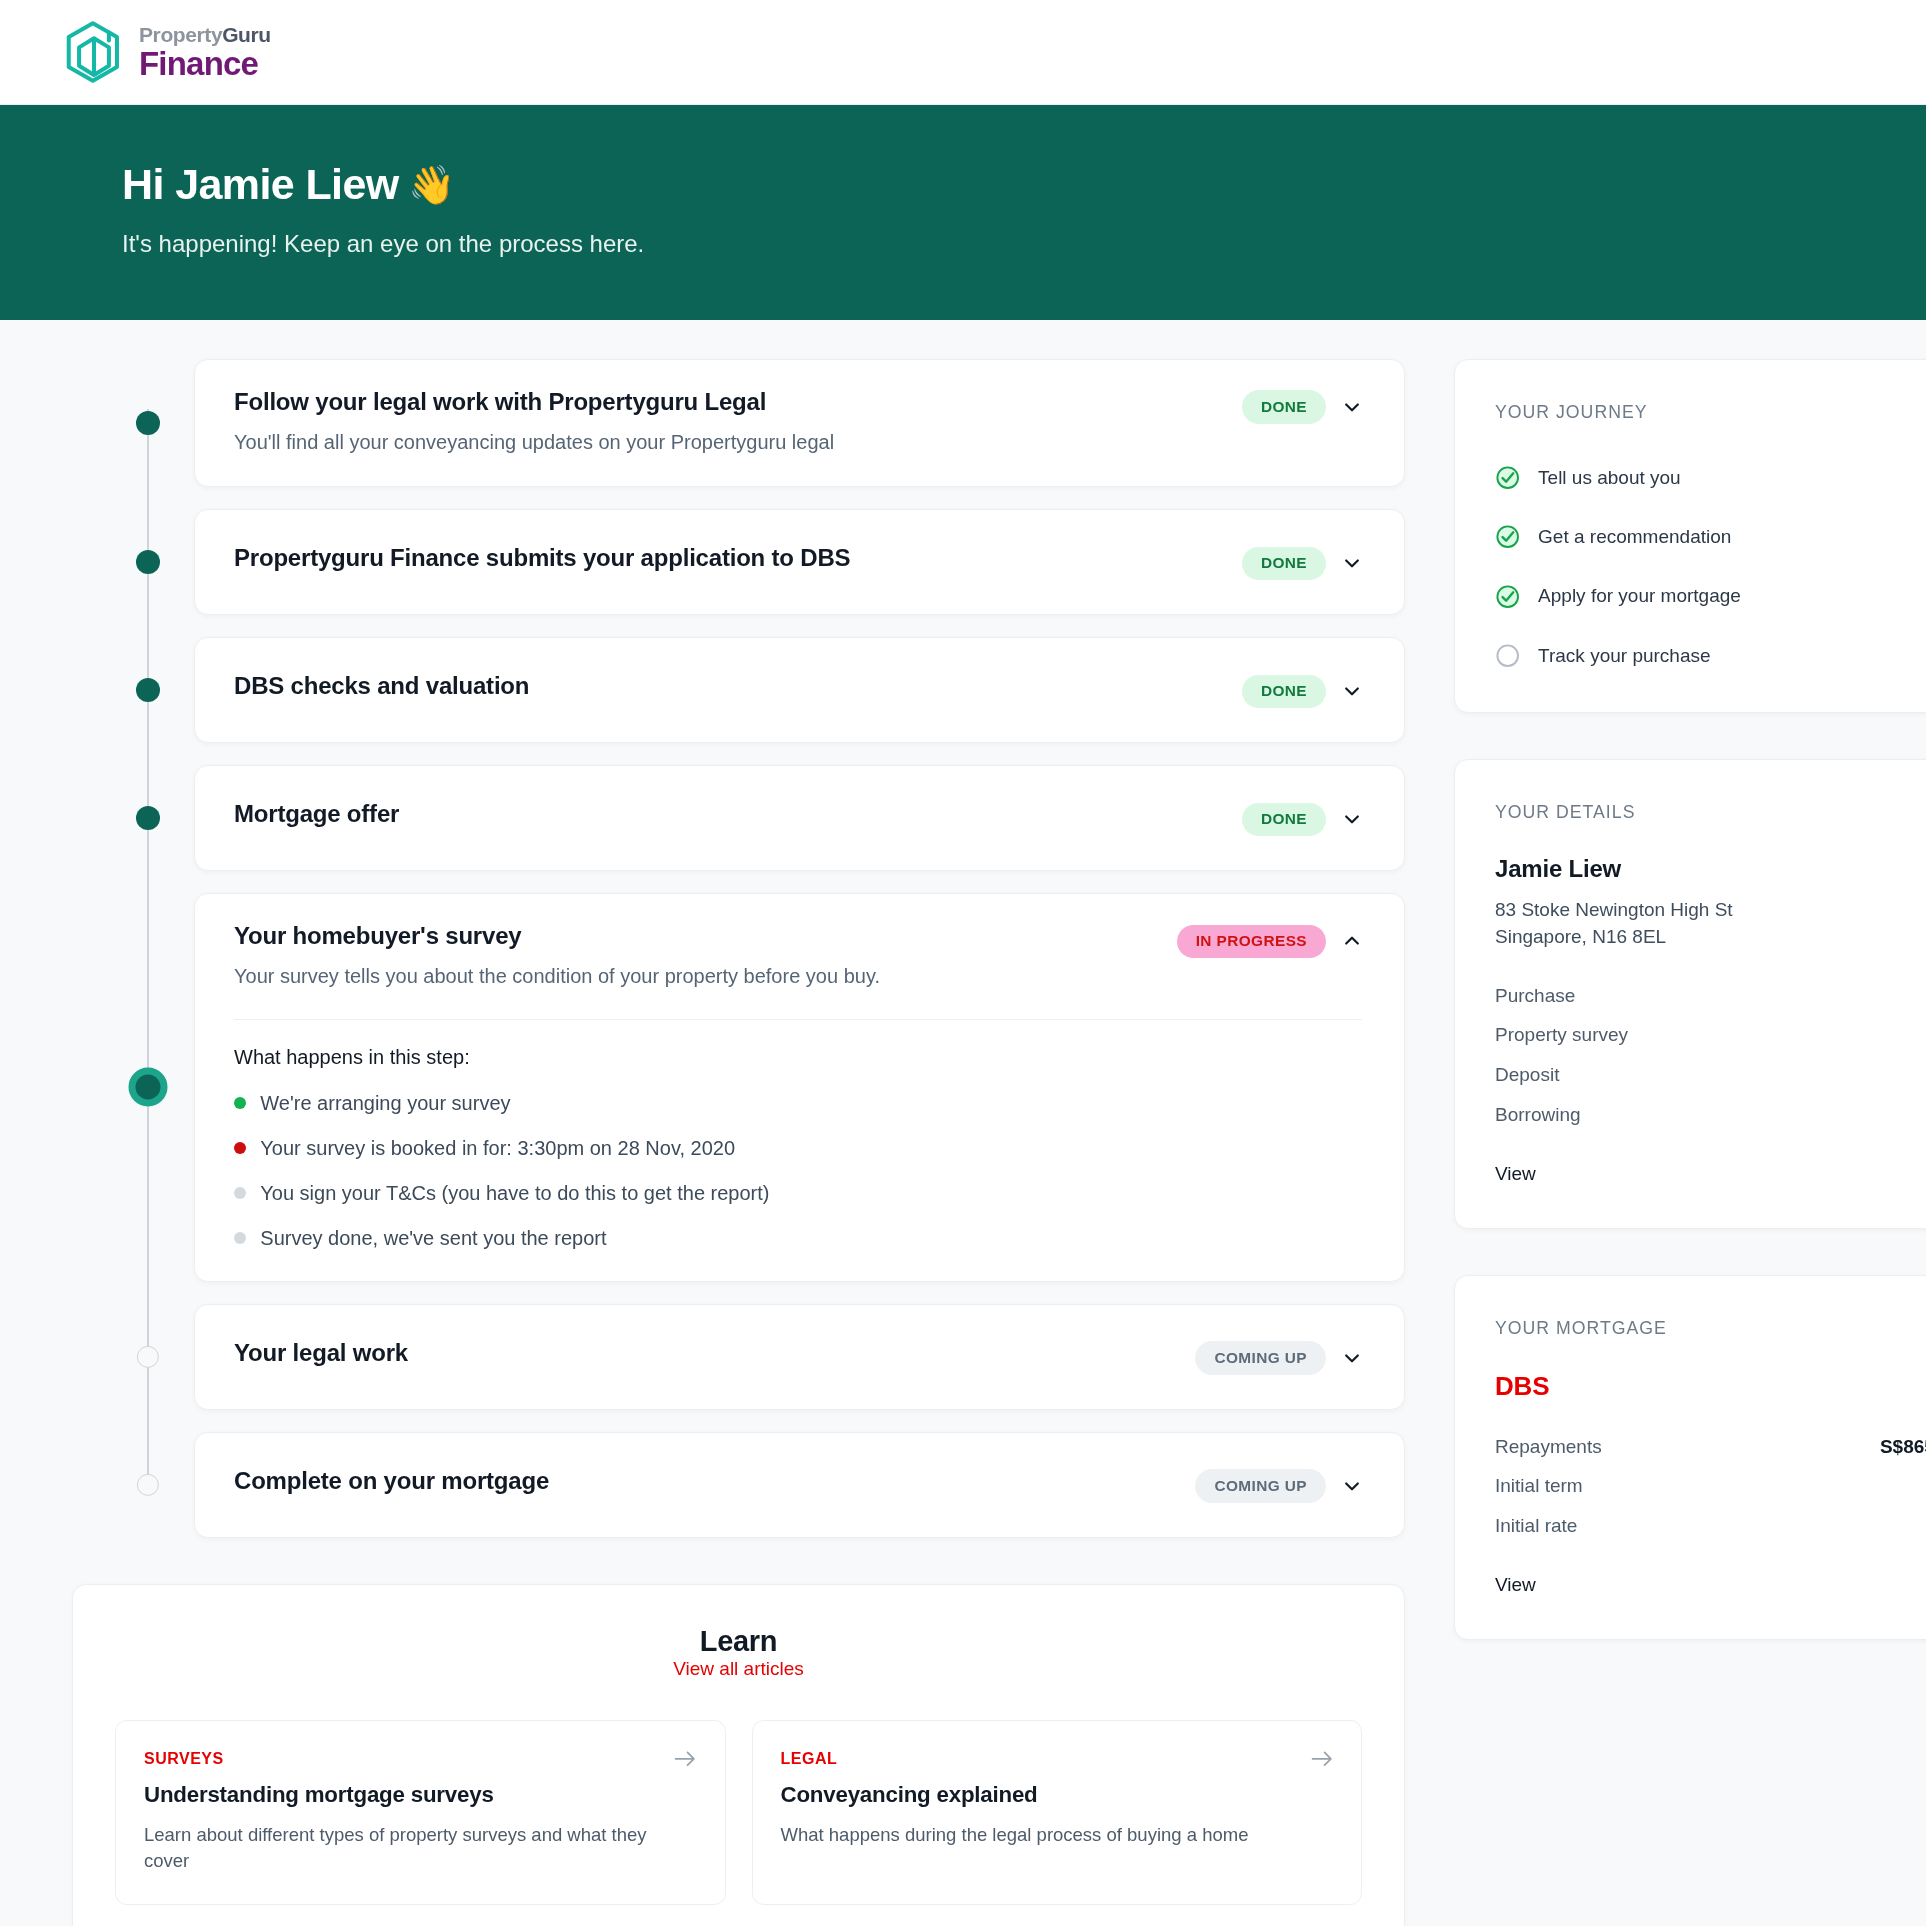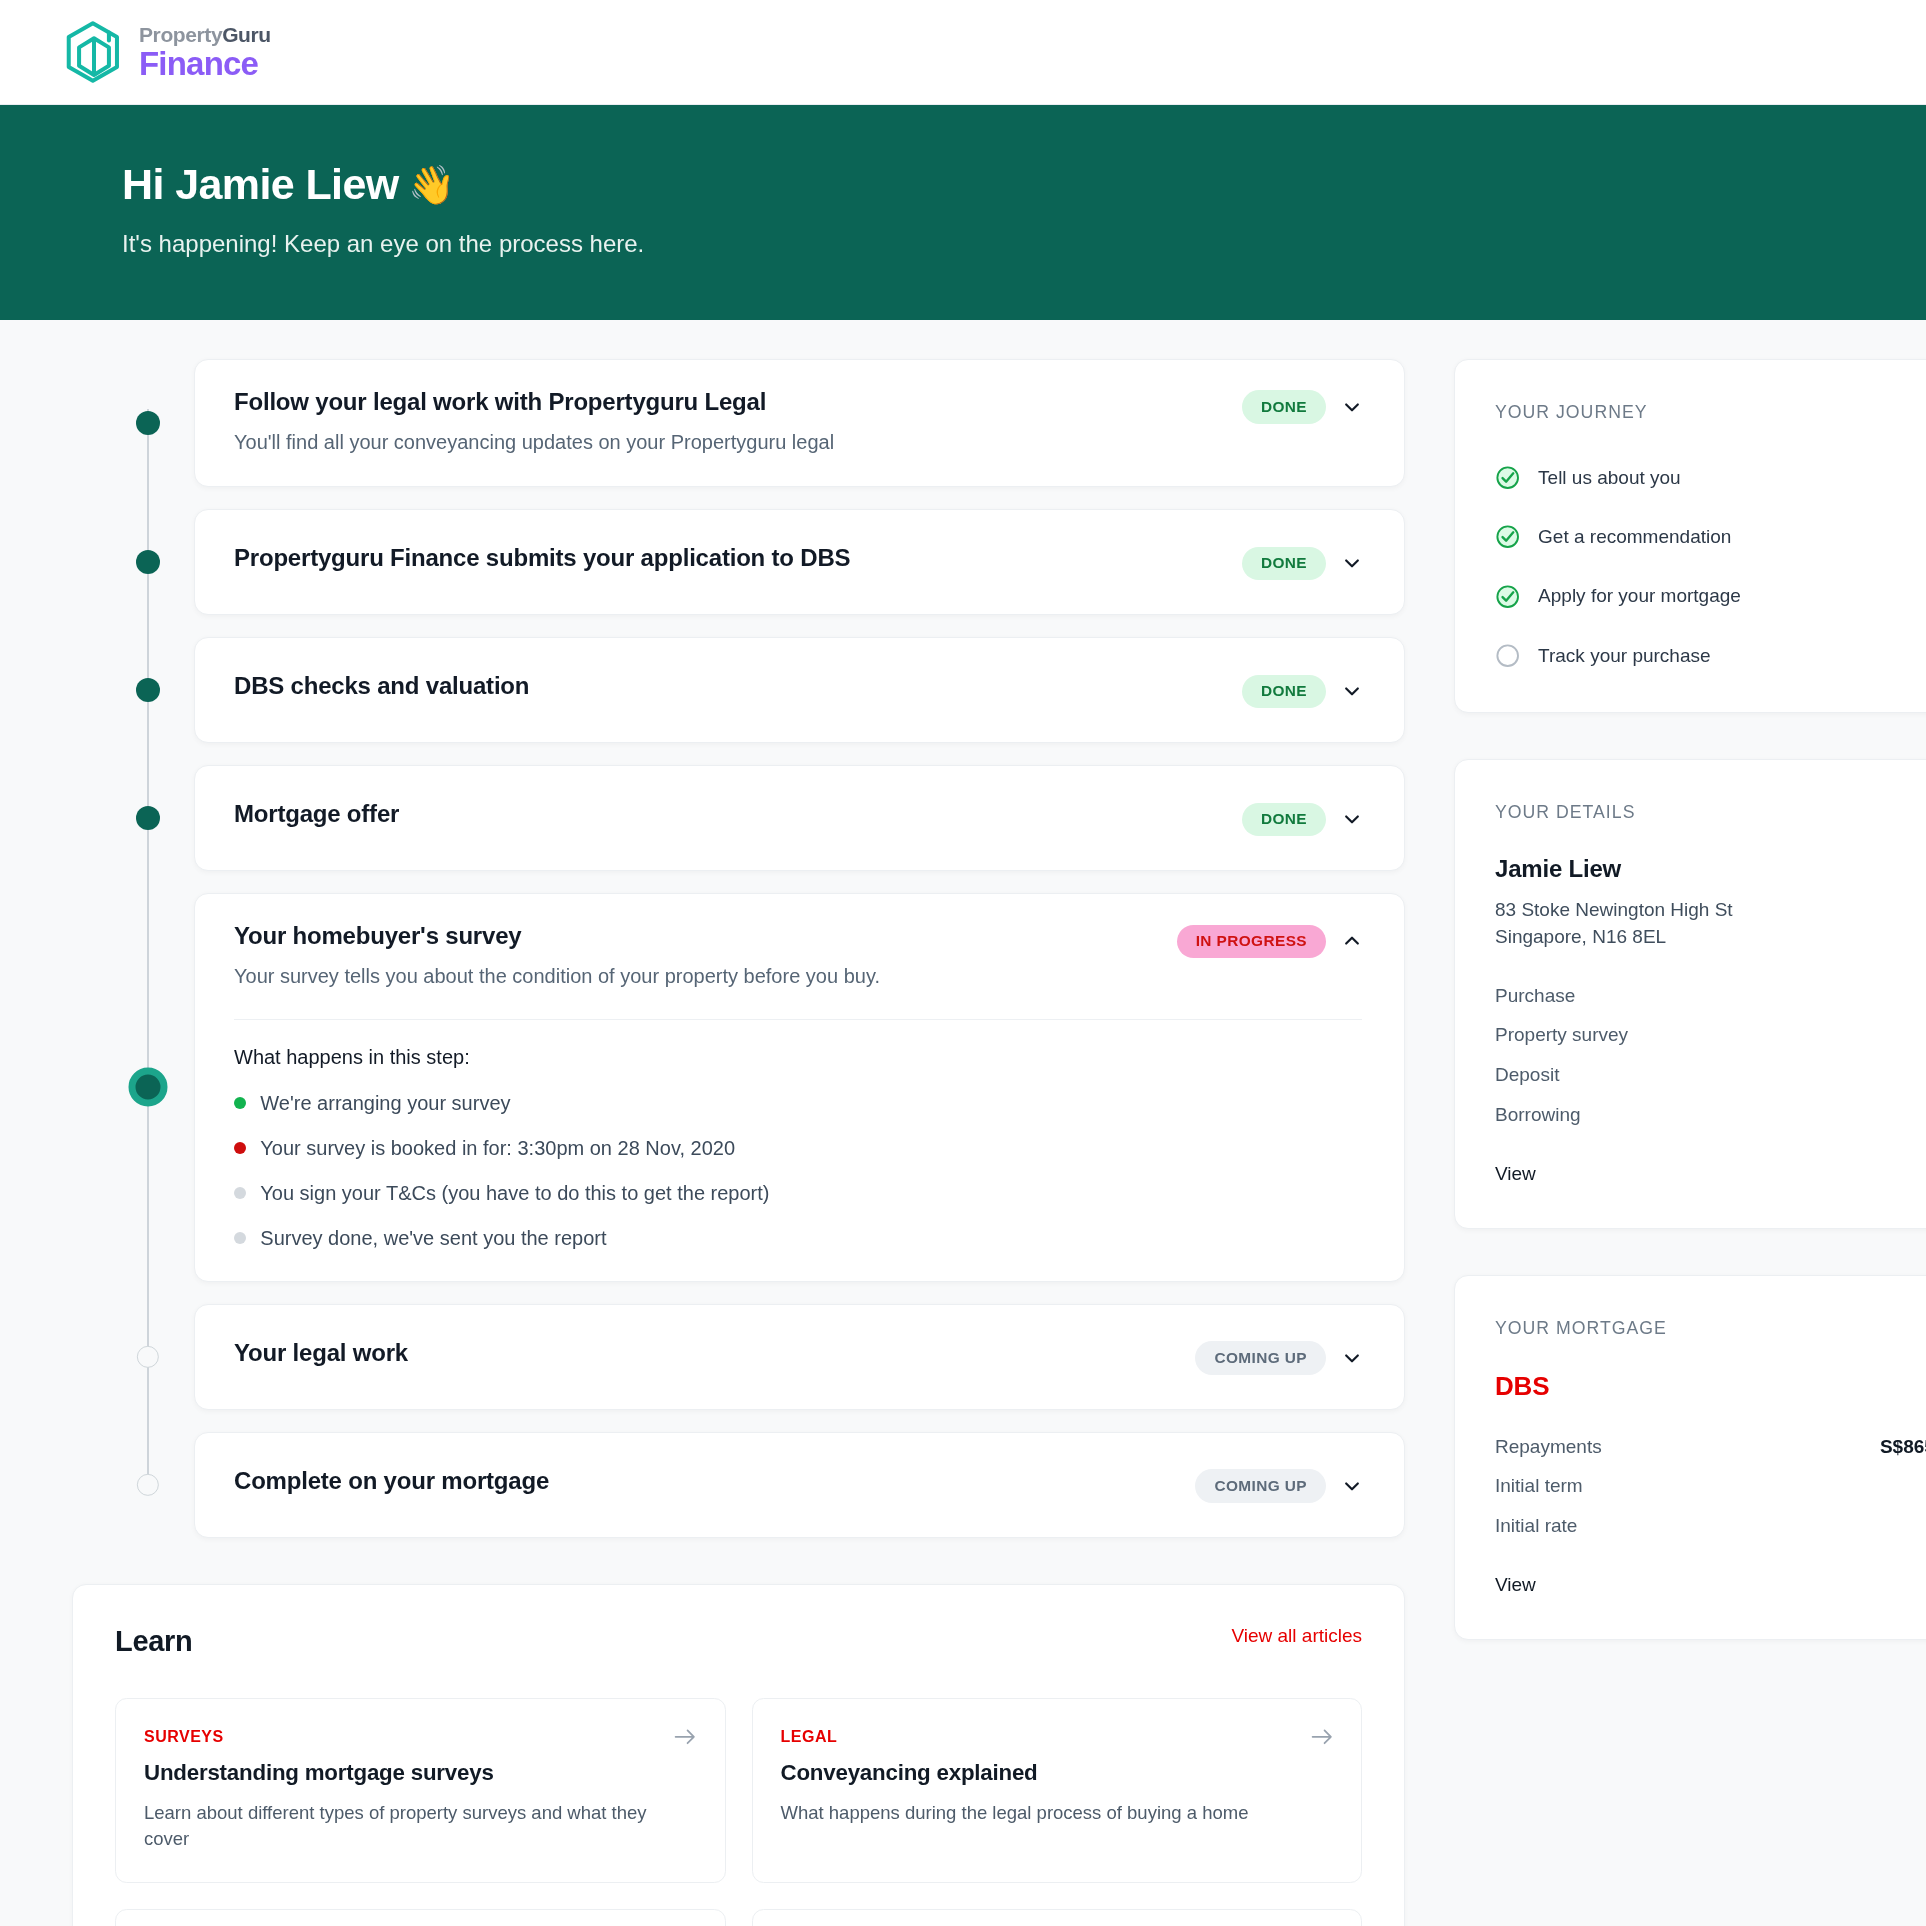--- a/index.html
+++ b/index.html
@@ -36,21 +36,21 @@
     font-size: 21px;
     font-weight: 700;
     letter-spacing: -0.4px;
     color: #8d949e;
   }
   .brand-top .gg { color: #4c5666; }
   .brand-bot {
     font-size: 33px;
     font-weight: 700;
     letter-spacing: -0.8px;
-    color: #8b5cf6;
+    color: #701a75;
     margin-top: 1.5px;
   }
 
   
   .hero {
     background: #0b6455;
     color: #ffffff;
     padding: 58px 0 62px 122px;
   }
   .hero h1 {
@@ -281,22 +281,23 @@
   .panel {
     background: #ffffff;
     border: 0.4px solid #eceff2;
     border-radius: 14px;
     box-shadow: 0 1.5px 5.4px rgba(16,24,40,.035);
     padding: 40px 42px 43px 42px;
     margin-top: 46px;
   }
   .panel-head {
     display: flex;
-    align-items: flex-start;
+    align-items: center;
     justify-content: space-between;
+    flex-direction: column;
   }
   .panel-title {
     font-size: 29px;
     font-weight: 700;
     letter-spacing: -0.3px;
     color: #111a25;
   }
   .panel-link {
     font-size: 19px;
     color: #e60000;

